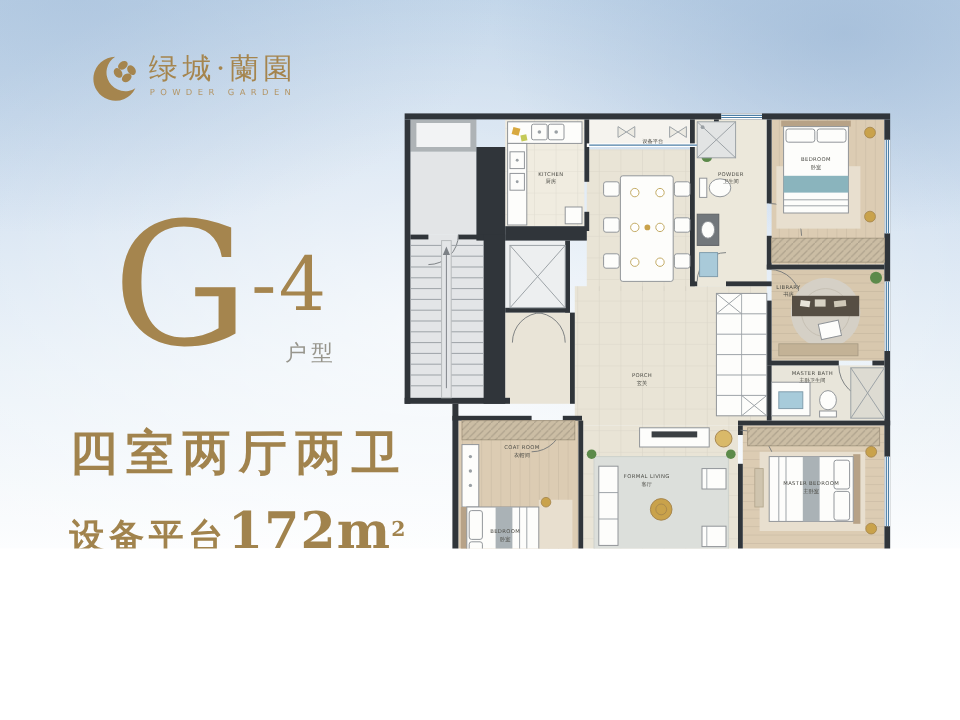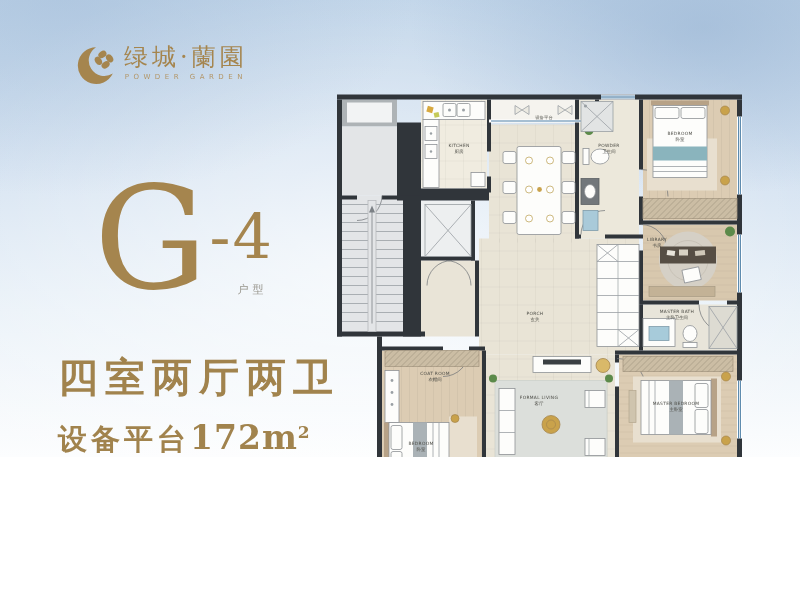--- a/index.html
+++ b/index.html
@@ -15,25 +15,25 @@
   
   .logo{position:absolute;left:76px;top:44px;display:flex;align-items:flex-start;gap:8px;}
   .logo-mark{width:40px;height:48px;}
   .logo-cn{font-family:"DejaVu Serif","Liberation Serif",serif;font-size:24px;letter-spacing:4px;color:#a5854e;line-height:1.1;}
   .logo-en{font-size:7px;letter-spacing:4.5px;color:#b39668;margin-top:3px;text-align:center;}
   
   .unit-code{position:absolute;left:94px;top:168px;color:#a5854e;font-family:"DejaVu Serif","Liberation Serif",serif;display:flex;align-items:flex-start;}
   .unit-code .g{font-size:142px;line-height:1;}
   .suffix-wrap{display:inline-block;margin-top:38px;margin-left:2px;}
   .unit-code .s4{font-size:62px;line-height:1;letter-spacing:2px;}
-  .unit-code .caption{display:block;font-family:"DejaVu Sans","Liberation Sans",sans-serif;font-size:11px;letter-spacing:4px;color:#97958c;margin-top:14px;padding-left:28px;}
+  .unit-code .caption{display:block;font-family:"DejaVu Sans","Liberation Sans",sans-serif;font-size:18px;letter-spacing:4px;color:#97958c;margin-top:14px;padding-left:28px;}
   
   .headline{position:absolute;left:58px;top:350px;font-family:"DejaVu Serif","Liberation Serif",serif;font-weight:bold;font-size:40px;letter-spacing:7px;color:#a1834d;text-align:center;}
   .area-line{position:absolute;left:58px;top:418px;font-family:"DejaVu Serif","Liberation Serif",serif;font-weight:bold;font-size:29px;letter-spacing:4px;color:#a1834d;}
-  .area-line .num{font-size:33px;letter-spacing:1px;}
+  .area-line .num{font-size:42px;letter-spacing:1px;}
   .area-line sup{font-size:17px;}
   
   .plan{position:absolute;left:337px;top:87px;width:405px;height:448px;}
   .plan svg{width:100%;height:100%;display:block;}
   .lbl{font-family:"DejaVu Sans","Liberation Sans",sans-serif;fill:#4b4b45;text-anchor:middle;}
   .lbl-en{font-size:4.4px;letter-spacing:.3px;}
   .lbl-zh{font-size:4.4px;}
   .wall{fill:#30353a;}
   .fix{fill:#fdfdfb;stroke:#8e9296;stroke-width:.8;}
   .thin{stroke:#9aa0a4;stroke-width:.8;fill:none;}

